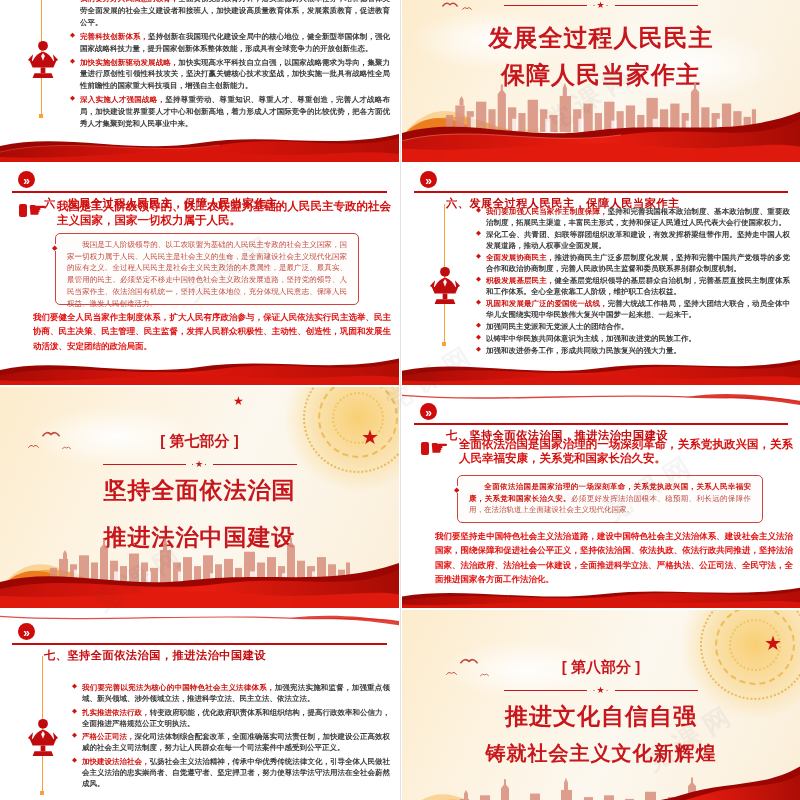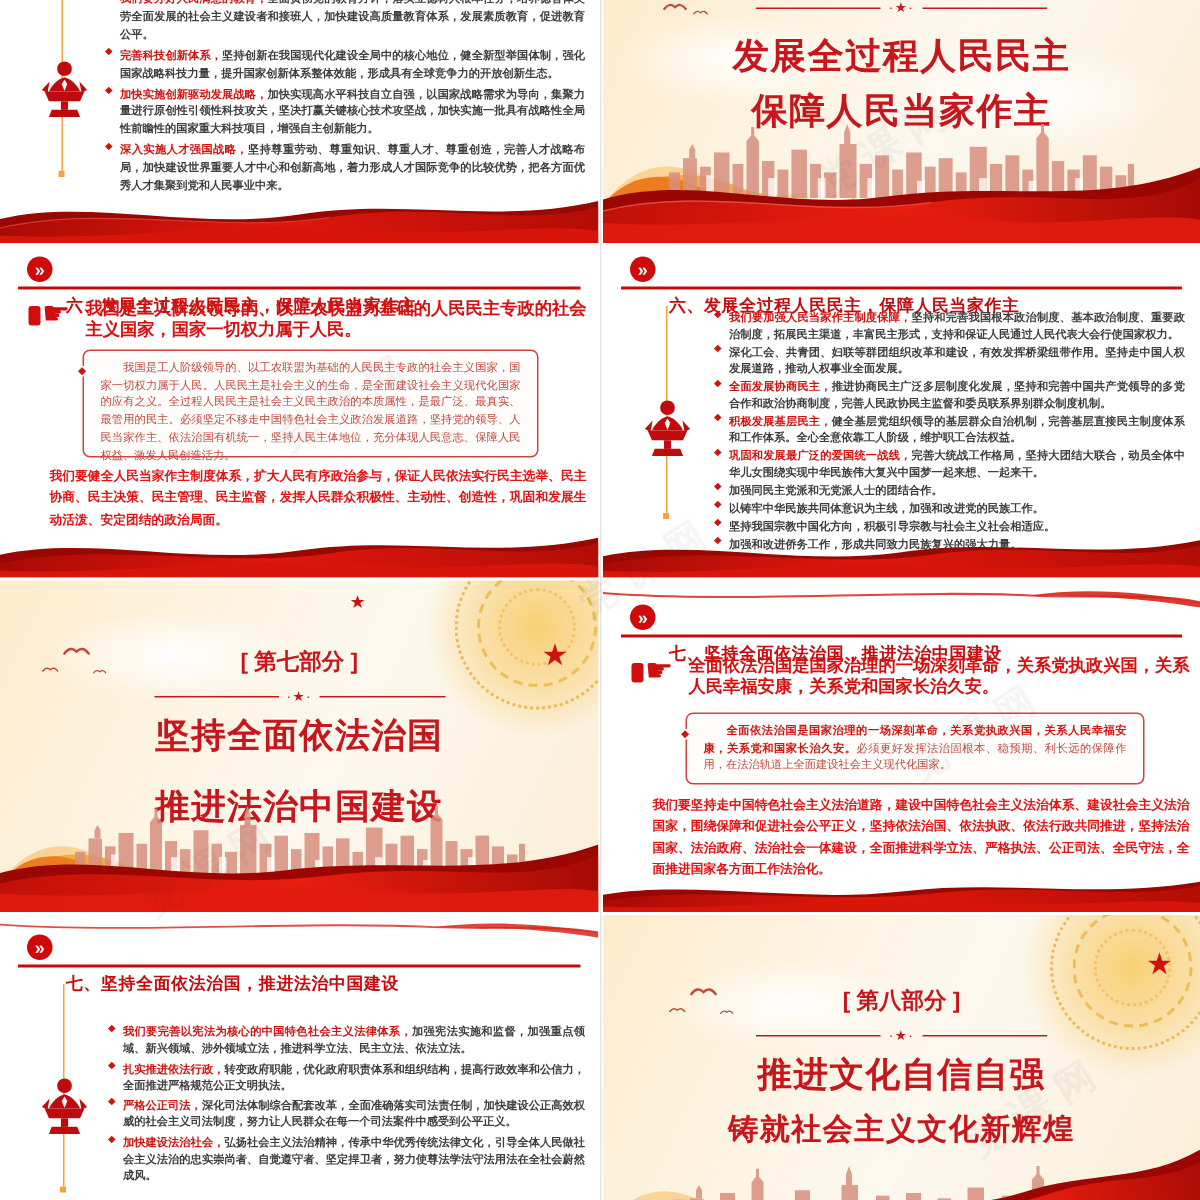--- a/index.html
+++ b/index.html
@@ -239,21 +239,20 @@
       <path d="M18 13.5 l2 3.2 -2 5 -2 -5 z" fill="#fff" opacity="0.95"></path>
     </svg>
     <ul class="bullets" style="left:74px;top:42px;width:314px;line-height:11px;">
       <li style="margin-bottom:1px;"><span class="dm">◆</span><span class="ld">我们要加强人民当家作主制度保障，</span><span class="bd">坚持和完善我国根本政治制度、基本政治制度、重要政治制度，拓展民主渠道，丰富民主形式，支持和保证人民通过人民代表大会行使国家权力。</span></li>
       <li style="margin-bottom:1px;"><span class="dm">◆</span><span class="ld"></span><span class="bd">深化工会、共青团、妇联等群团组织改革和建设，有效发挥桥梁纽带作用。坚持走中国人权发展道路，推动人权事业全面发展。</span></li>
       <li style="margin-bottom:1px;"><span class="dm">◆</span><span class="ld">全面发展协商民主，</span><span class="bd">推进协商民主广泛多层制度化发展，坚持和完善中国共产党领导的多党合作和政治协商制度，完善人民政协民主监督和委员联系界别群众制度机制。</span></li>
       <li style="margin-bottom:1px;"><span class="dm">◆</span><span class="ld">积极发展基层民主，</span><span class="bd">健全基层党组织领导的基层群众自治机制，完善基层直接民主制度体系和工作体系。全心全意依靠工人阶级，维护职工合法权益。</span></li>
       <li style="margin-bottom:1px;"><span class="dm">◆</span><span class="ld">巩固和发展最广泛的爱国统一战线，</span><span class="bd">完善大统战工作格局，坚持大团结大联合，动员全体中华儿女围绕实现中华民族伟大复兴中国梦一起来想、一起来干。</span></li>
       <li style="margin-bottom:1px;"><span class="dm">◆</span><span class="bd">加强同民主党派和无党派人士的团结合作。</span></li>
       <li style="margin-bottom:1px;"><span class="dm">◆</span><span class="bd">以铸牢中华民族共同体意识为主线，加强和改进党的民族工作。</span></li>
-      <li style="margin-bottom:1px;"><span class="dm">◆</span><span class="bd">坚持我国宗教中国化方向，积极引导宗教与社会主义社会相适应。</span></li>
       <li><span class="dm">◆</span><span class="bd">加强和改进侨务工作，形成共同致力民族复兴的强大力量。</span></li>
     </ul>
     <svg class="silk" style="height:32px;" viewBox="0 0 400 36" preserveAspectRatio="none">
       <defs>
           <linearGradient id="cgD" x1="0" y1="0" x2="1" y2="0">
             <stop offset="0" stop-color="#a90a05"></stop>
             <stop offset="0.45" stop-color="#e0170d"></stop>
             <stop offset="1" stop-color="#b30d06"></stop>
           </linearGradient>
         </defs>

